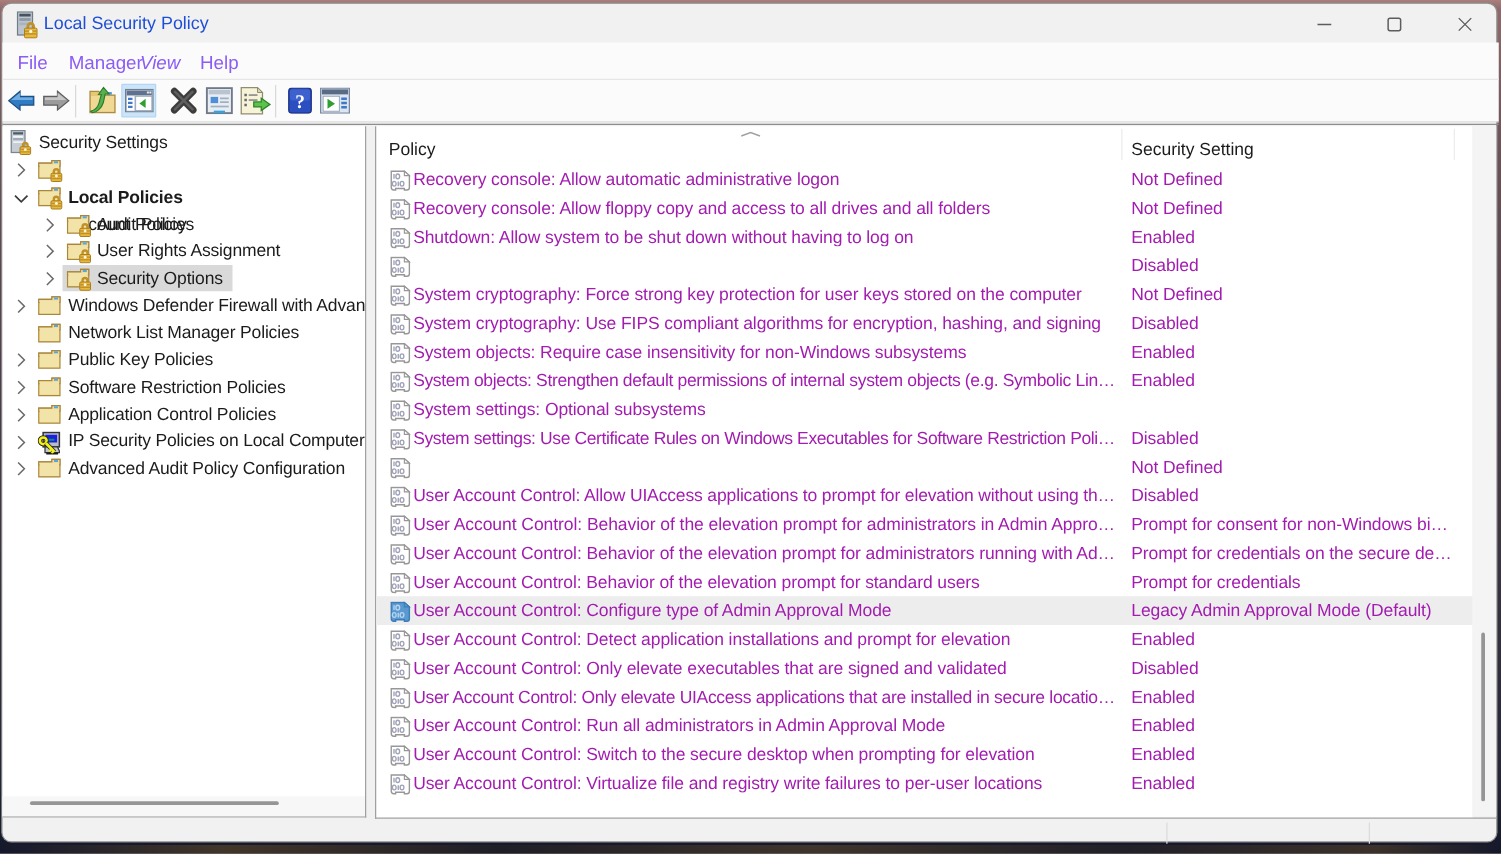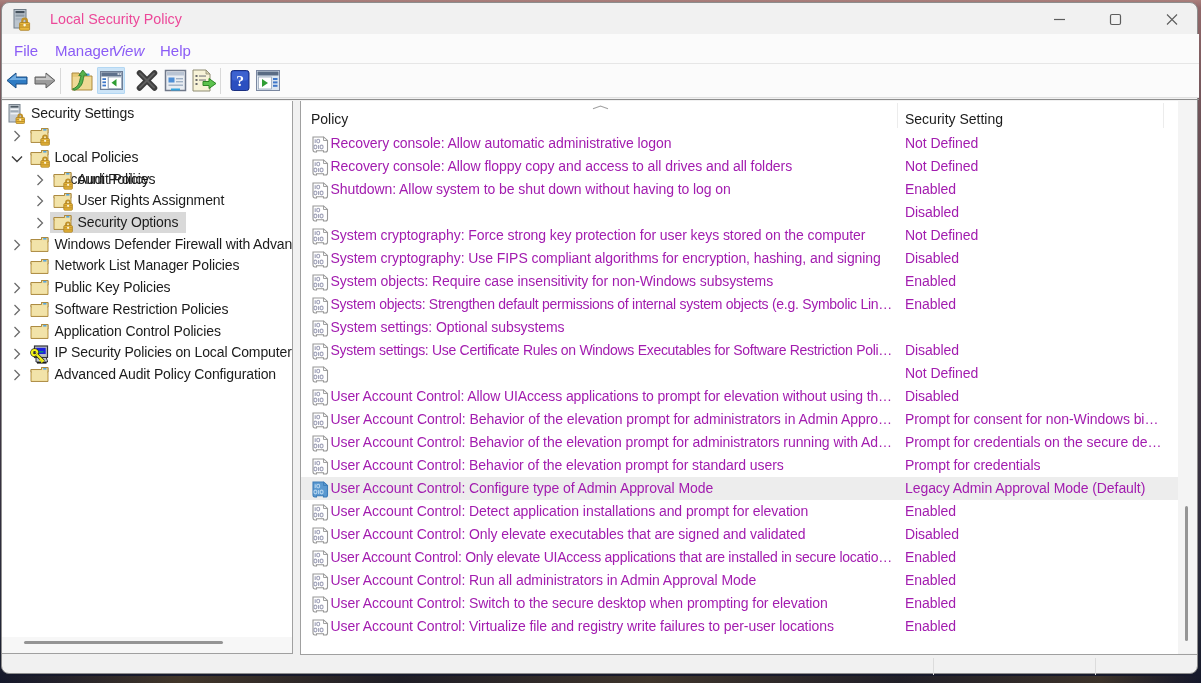--- a/index.html
+++ b/index.html
@@ -3,21 +3,21 @@
 <meta charset="utf-8">
 <style>
   html,body{margin:0;padding:0;width:1201px;height:683px;overflow:hidden;
     font-family:"Liberation Sans",sans-serif;}
   body{background:
     linear-gradient(90deg, rgba(120,90,30,0) 0px, rgba(150,110,40,0.35) 180px, rgba(60,45,25,0.25) 400px, rgba(160,120,45,0.3) 650px, rgba(80,60,30,0.2) 900px, rgba(150,110,40,0.3) 1100px, rgba(120,90,30,0) 1201px) 0 676px/1201px 7px no-repeat,
     linear-gradient(180deg,#aa7f7c 0px,#91686a 8px,#6d5258 120px,#4a3c48 330px,#252738 620px,#1b1e2e 660px,#14172a 683px);}
   .abs{position:absolute;}
   .win{position:absolute;left:1px;top:2px;width:1197px;height:672px;
     background:#f1f1f1;border:1px solid #8d8d8d;border-radius:8px;box-sizing:border-box;}
-  .title-text{position:absolute;left:50px;top:11px;font-size:14.3px;color:#ec4899;}
+  .title-text{position:absolute;left:35px;top:11px;font-size:14.3px;color:#1d4ed8;}
   .menubar{position:absolute;left:2px;top:34px;width:1197px;height:30px;background:#fbfbfb;border-bottom:1px solid #e6e6e6;box-sizing:border-box;}
   .menu-item{position:absolute;top:41.5px;font-size:15px;color:#8b5cf6;}
   .toolbar{position:absolute;left:2px;top:64px;width:1197px;height:33px;background:#fbfbfb;}
   .tsep{position:absolute;top:68px;width:1px;height:26px;background:#d9d9d9;}
   .tool-hl{position:absolute;left:96.5px;top:67px;width:28.5px;height:26.5px;background:#cce4f7;border:1px solid #b3d7f3;box-sizing:border-box;border-radius:1px;}
   .gapline{position:absolute;left:2px;top:97px;width:1197px;height:1px;background:#e0e0e0;}
   .topline{position:absolute;left:2px;top:99.3px;width:1197px;height:1.2px;background:#8e8e8e;}
   .lpane{position:absolute;left:2px;top:100.5px;width:291px;height:553px;background:#fff;border-right:1px solid #a0a0a0;border-bottom:1px solid #a0a0a0;box-sizing:border-box;}
   .htrack{position:absolute;left:2px;top:637px;width:290px;height:15.5px;background:#f7f7f7;}
   .rpane{position:absolute;left:300px;top:100.5px;width:878px;height:554px;background:#fff;border-left:1px solid #a0a0a0;box-sizing:border-box;}
@@ -184,21 +184,21 @@
 <path d="M1 3.5 L1 15.5 L18 15.5 L18 1.5 L11.5 1.5 L11.5 3.5 Z" fill="#e9cf7e" stroke="#a8863c" stroke-width="0.9"></path>
 <path d="M11.5 1.5 L11.5 3.5 L1 3.5 L1 6 L18 6 L18 1.5 Z" fill="#efdb9b" stroke="#a8863c" stroke-width="0.9"></path>
 <path d="M1.8 4.3 L17.2 4.3 L17.2 14.7 L1.8 14.7 Z" fill="#f2e3a9"></path>
 <rect x="13.2" y="2" width="3.2" height="1.6" fill="#56a7e0"></rect>
 <path d="M12.1 10.3 a2.9 2.9 0 0 1 5.8 0 v2.4 h-1.9 v-2.4 a1 1 0 0 0 -2 0 v2.4 h-1.9 z" fill="#c09129"></path>
 <rect x="10.8" y="11.6" width="8.6" height="6.6" rx="1" fill="#e8b83c" stroke="#a97e1f" stroke-width="0.8"></rect>
 <rect x="11.1" y="13.2" width="8" height="1.1" fill="#c09129"></rect>
 <rect x="11.1" y="15.3" width="8" height="1.1" fill="#c09129"></rect>
 <circle cx="15.1" cy="13.8" r="1.15" fill="#fdf6dc"></circle>
 </svg>
-<div class="trow" style="left:0;top:146.84px;width:251px;"><span class="lbl" style="margin-left:53.5px;padding:0 3px 0 1px;">Local Policies</span></div>
+<div class="trow" style="left:0;top:146.84px;width:251px;font-weight:bold;"><span class="lbl" style="margin-left:53.5px;padding:0 3px 0 1px;">Local Policies</span></div>
 <svg class="abs" style="left:36px;top:173.76px" width="8" height="12" viewBox="0 0 8 12">
     <path d="M1.5 1 L6.5 6 L1.5 11" fill="none" stroke="#6a6a6a" stroke-width="1.25"></path>
   </svg>
 <svg class="abs" style="left:53px;top:170.76px" width="21" height="19" viewBox="0 0 21 19">
 <path d="M1 3.5 L1 15.5 L18 15.5 L18 1.5 L11.5 1.5 L11.5 3.5 Z" fill="#e9cf7e" stroke="#a8863c" stroke-width="0.9"></path>
 <path d="M11.5 1.5 L11.5 3.5 L1 3.5 L1 6 L18 6 L18 1.5 Z" fill="#efdb9b" stroke="#a8863c" stroke-width="0.9"></path>
 <path d="M1.8 4.3 L17.2 4.3 L17.2 14.7 L1.8 14.7 Z" fill="#f2e3a9"></path>
 <rect x="13.2" y="2" width="3.2" height="1.6" fill="#56a7e0"></rect>
 <path d="M12.1 10.3 a2.9 2.9 0 0 1 5.8 0 v2.4 h-1.9 v-2.4 a1 1 0 0 0 -2 0 v2.4 h-1.9 z" fill="#c09129"></path>
 <rect x="10.8" y="11.6" width="8.6" height="6.6" rx="1" fill="#e8b83c" stroke="#a97e1f" stroke-width="0.8"></rect>

